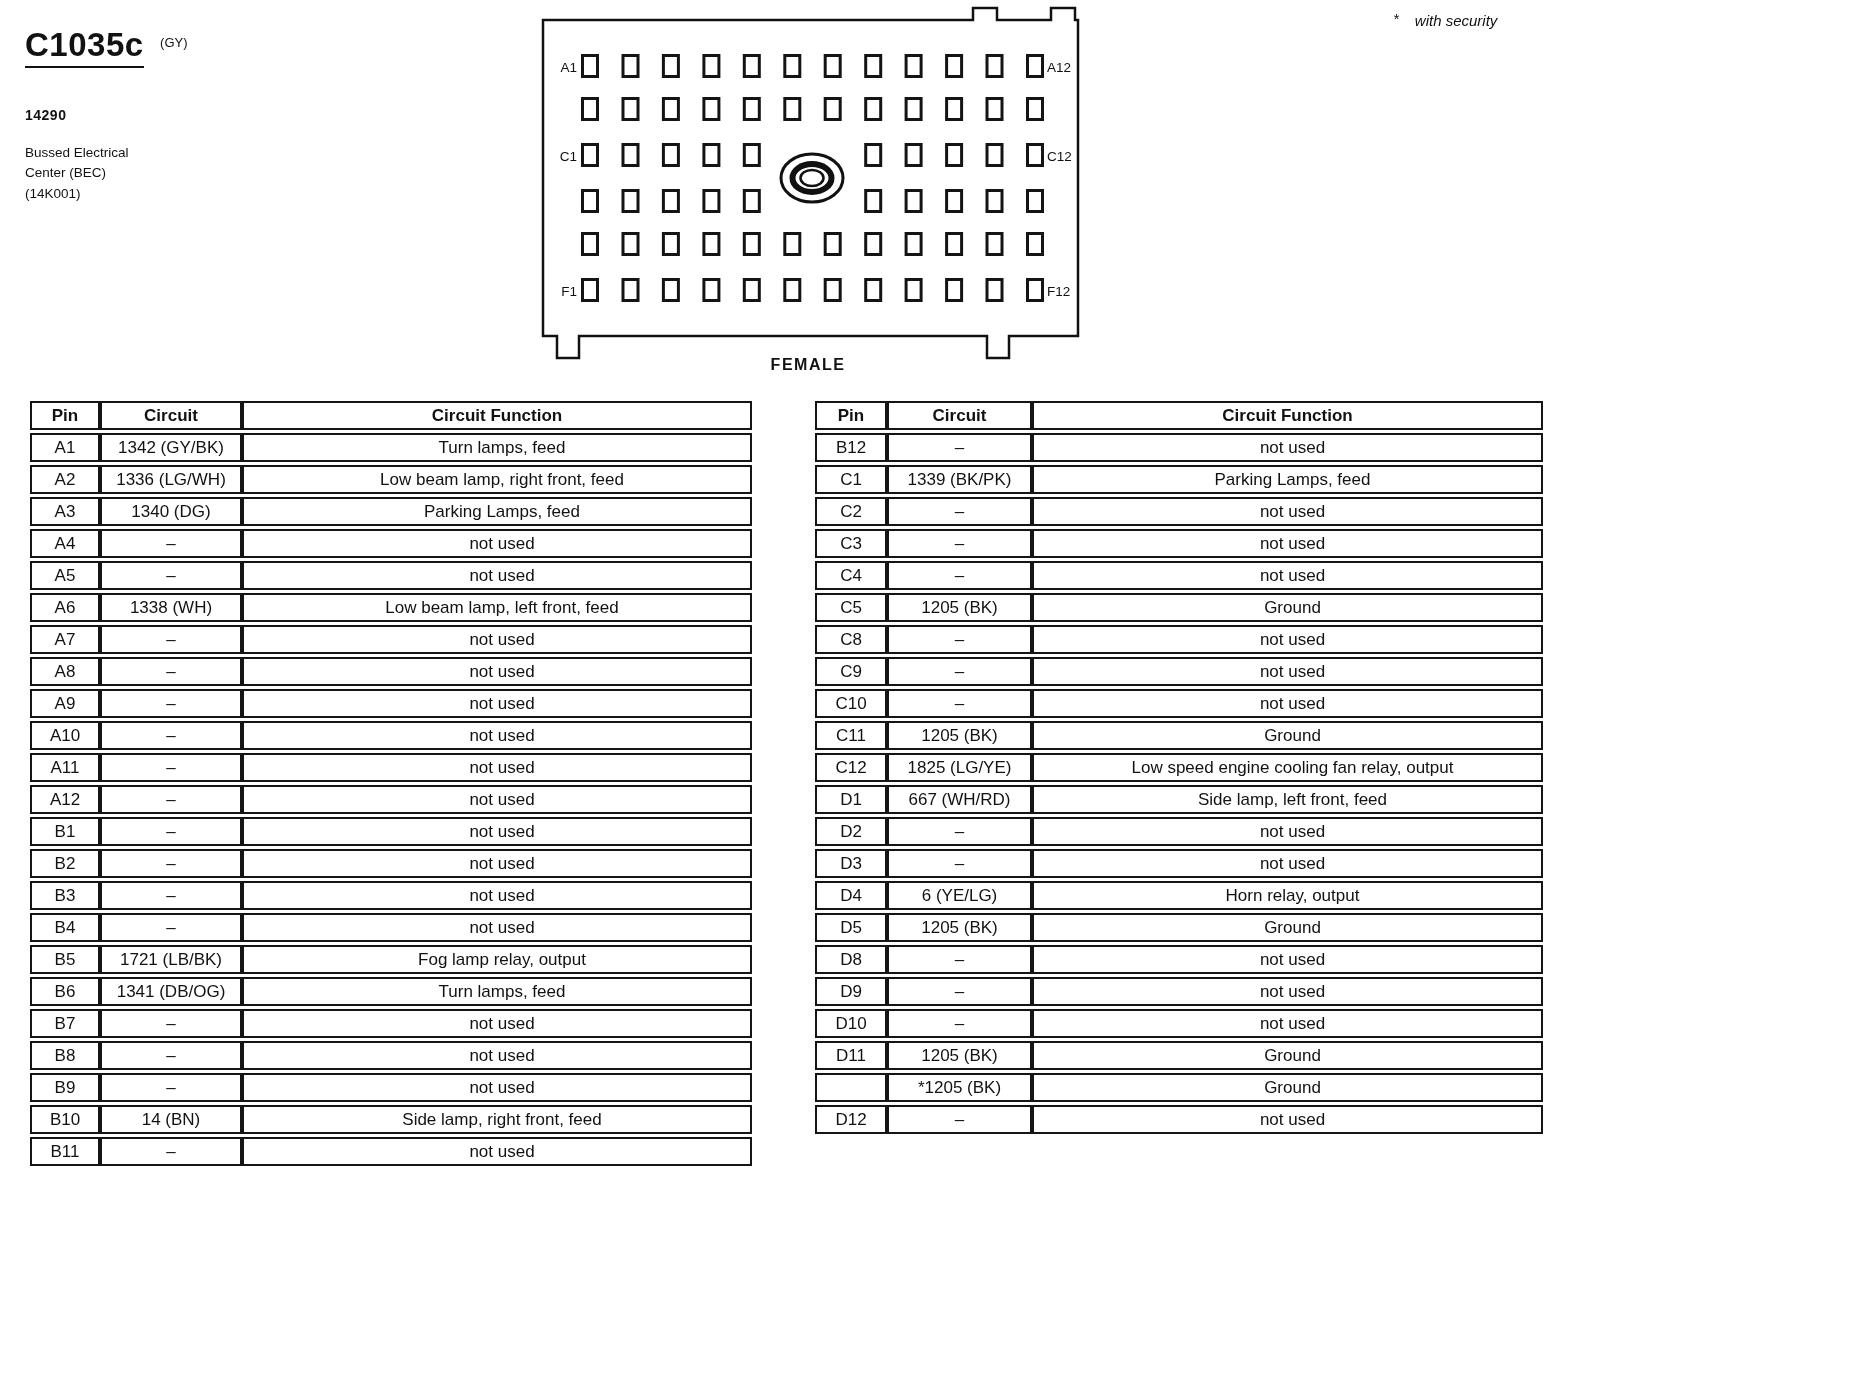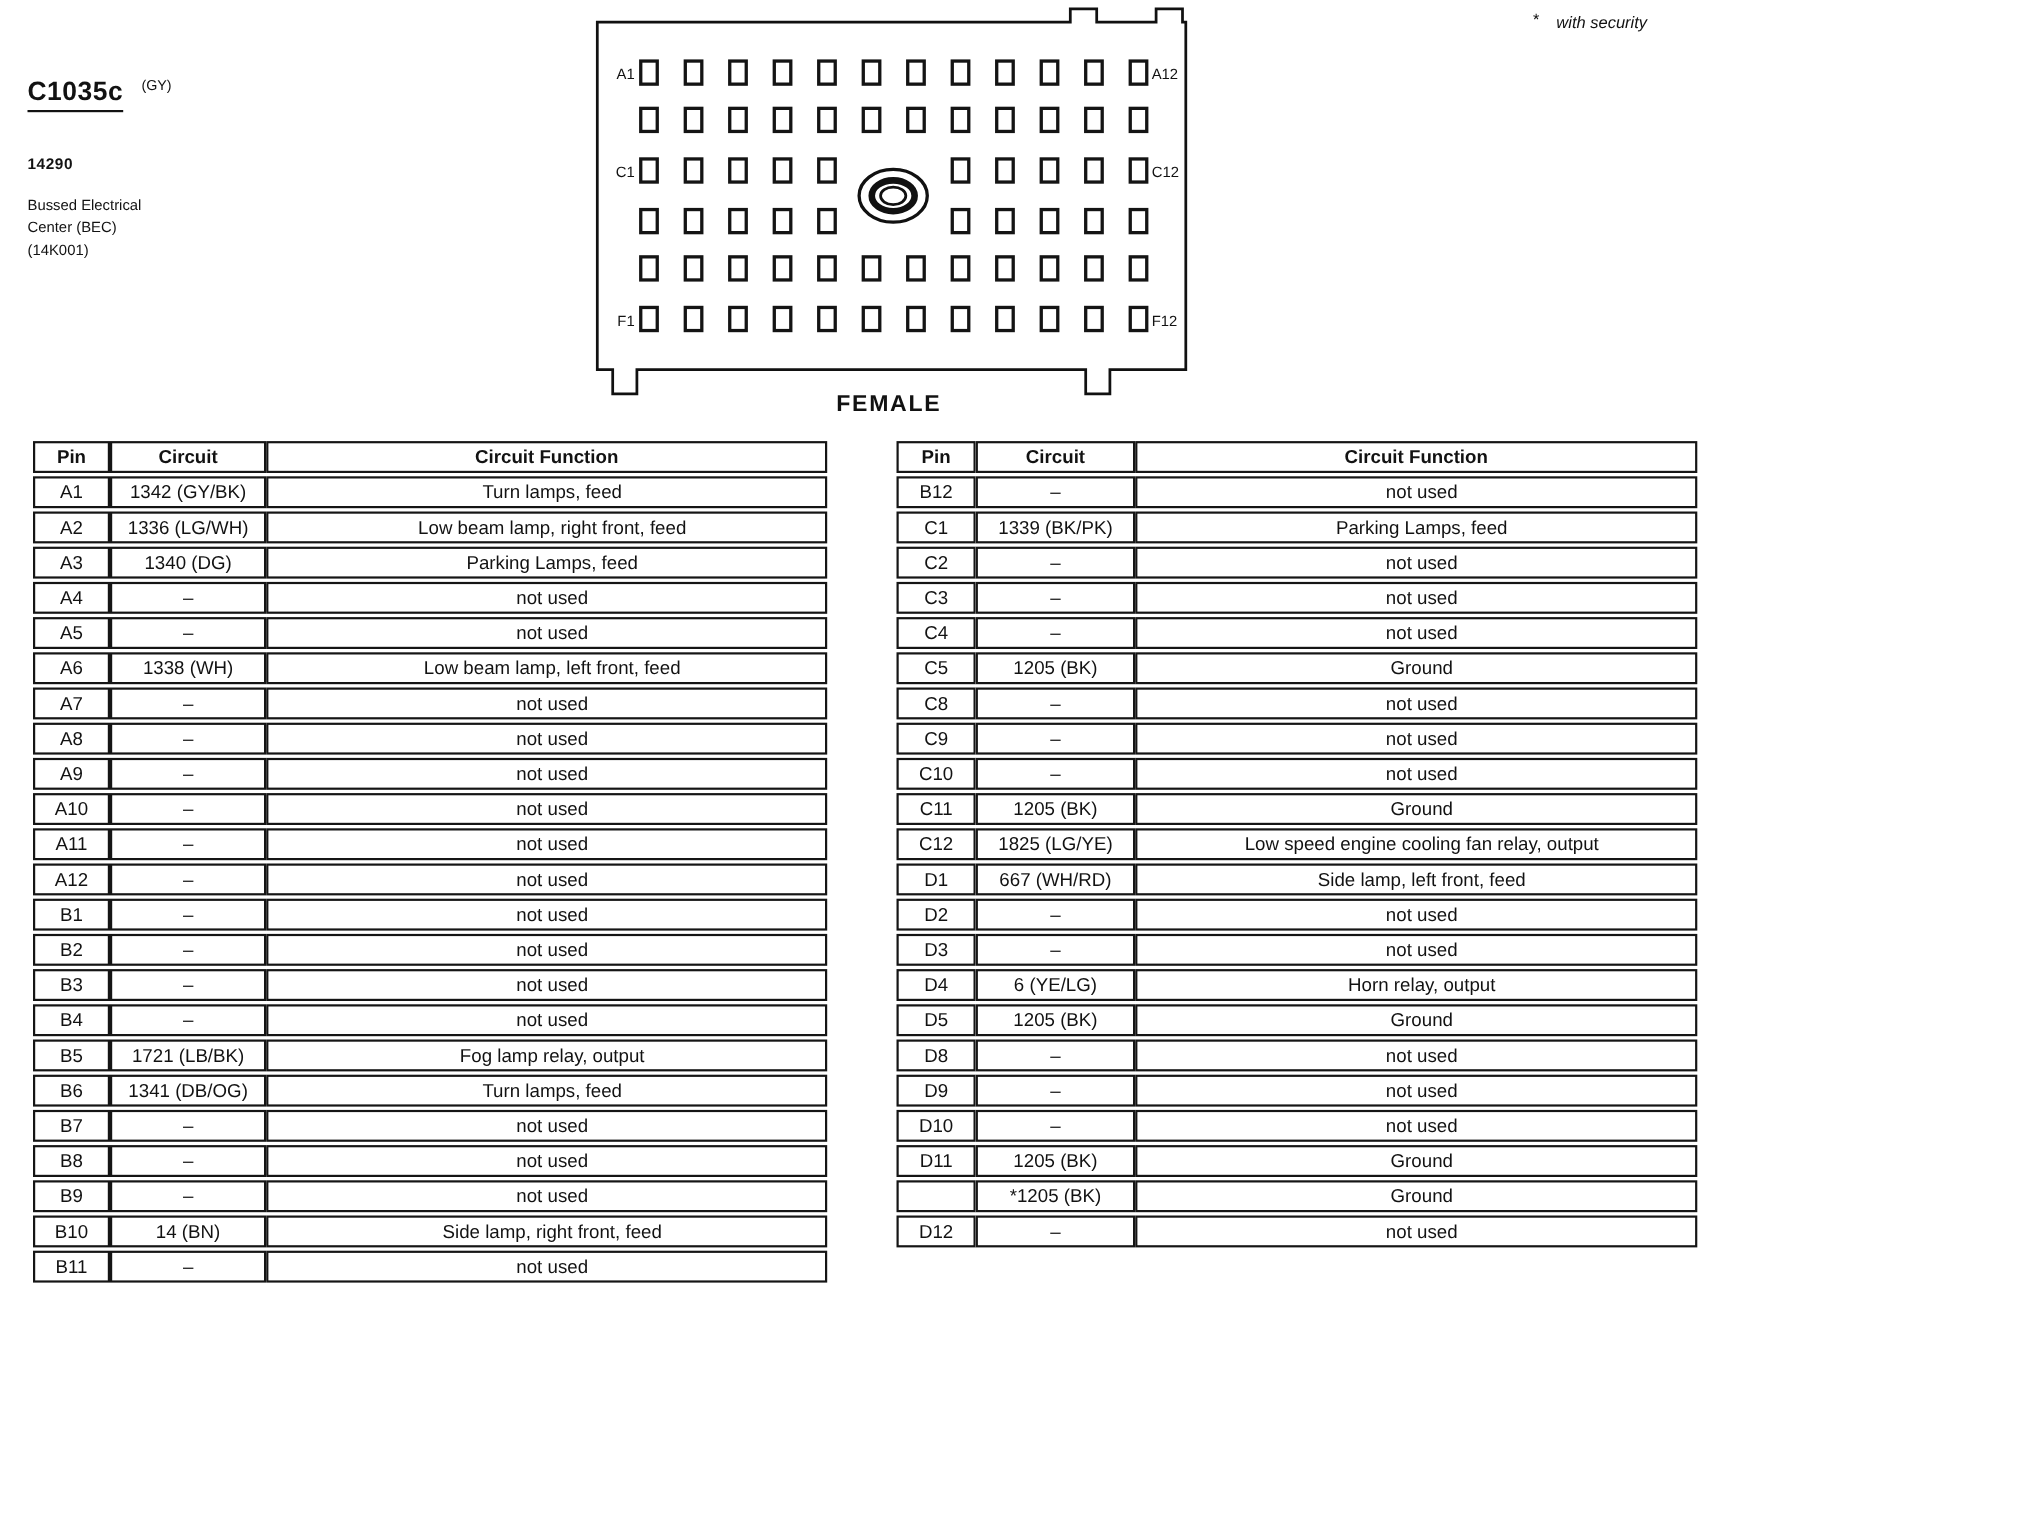--- a/index.html
+++ b/index.html
@@ -9,38 +9,38 @@
     font-family: "Liberation Sans", sans-serif;
     color: #121212;
   }
   .page { position: relative; width: 1854px; height: 1392px; background: #fff; overflow: hidden; }
 
   
   .header { position: absolute; left: 25px; top: 26px; }
   .cid-row { white-space: nowrap; }
   .cid {
     display: inline-block;
-    font-size: 24px; font-weight: bold; letter-spacing: .5px;
-    border-bottom: 2px solid #121212; padding-bottom: 2px; margin-top: 44px;
+    font-size: 33px; font-weight: bold; letter-spacing: .5px;
+    border-bottom: 2px solid #121212; padding-bottom: 2px;
   }
   .ccolor { font-size: 13px; margin-left: 12px; position: relative; top: -9px; }
   .pnum { font-size: 14px; font-weight: bold; margin-top: 39px; letter-spacing: .5px; }
   .comp { font-size: 13.5px; margin-top: 20px; line-height: 1.5; }
 
   
   .note { position: absolute; left: 1393px; top: 12px; font-size: 15px; font-style: italic; }
   .note .star { display: inline-block; margin-right: 16px; position: relative; top: -2px; }
 
   
   svg.connector { position: absolute; left: 525px; top: 6px; }
   .pinlbl { font-size: 13.5px; fill: #121212; font-family: "Liberation Sans", sans-serif; }
 
   .female {
     position: absolute; left: 525px; top: 356px; width: 566px;
-    text-align: center; font-size: 21px; font-weight: bold; letter-spacing: 1.5px;
+    text-align: center; font-size: 16px; font-weight: bold; letter-spacing: 1.5px;
   }
 
   
   table.pin-table {
     position: absolute;
     border-collapse: separate; border-spacing: 0 3px;
     table-layout: fixed;
   }
   table.left  { left: 30px;  top: 398px; width: 722px; }
   table.right { left: 815px; top: 398px; width: 728px; }

